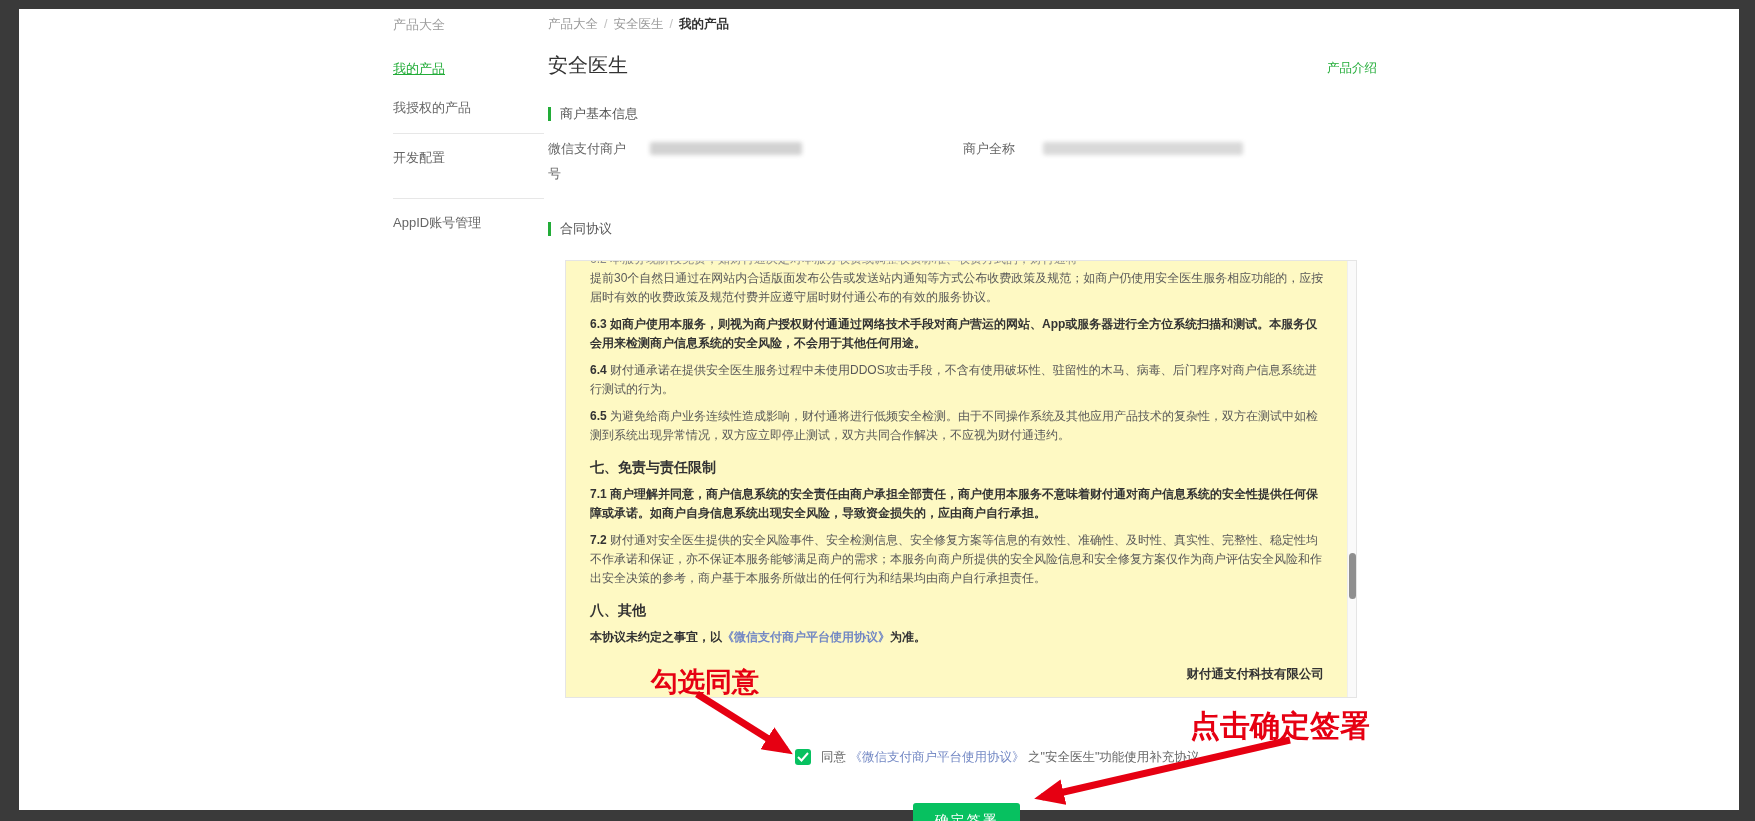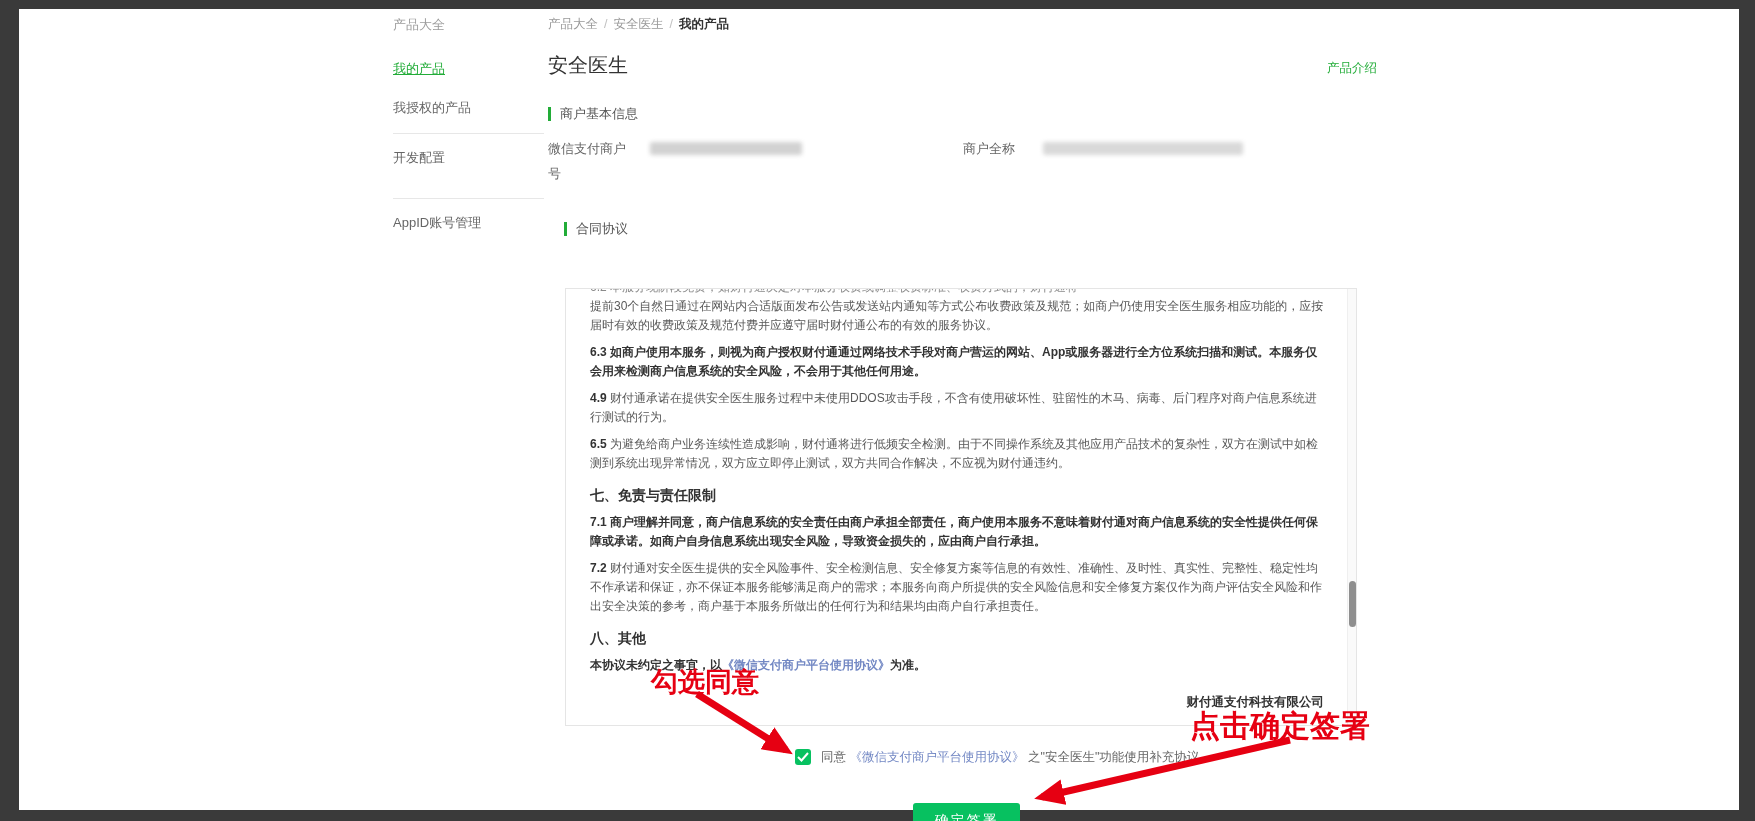--- a/index.html
+++ b/index.html
@@ -31,35 +31,35 @@
 
   
   .breadcrumb{position:absolute;left:548px;top:16px;font-size:12.5px;color:#999;}
   .breadcrumb .sep{margin:0 6px;color:#c0c0c0;}
   .breadcrumb .current{color:#333;font-weight:bold;}
   .title{position:absolute;left:548px;top:52px;font-size:20px;font-weight:500;color:#333;}
   .intro-link{position:absolute;right:378px;top:60px;font-size:12.5px;color:var(--accent);cursor:pointer;text-decoration:none;}
 
   
   .section{position:absolute;left:548px;font-size:13px;color:#555;display:flex;align-items:center;}
-  .sec1{top:105px;} .sec2{top:220px;margin-left:16px;}
+  .sec1{top:105px;} .sec2{top:220px;}
   .bar{display:inline-block;width:3px;height:14px;background:var(--accent);margin-right:9px;}
 
   
   .info-label{position:absolute;font-size:13px;color:#666;line-height:25px;}
   .lab1{left:548px;top:136px;width:80px;}
   .lab2{left:963px;top:136px;white-space:nowrap;}
   .redacted{position:absolute;top:142px;height:13px;background:#d2d2d2;filter:blur(2px);border-radius:2px;}
   .red1{left:650px;width:152px;}
   .red2{left:1043px;width:200px;background:#d9d9d9;}
 
   
   .agreement-box{
-    position:absolute;left:565px;top:288px;width:792px;height:438px;
-    border:1px solid #e5e5e5;background:#ffffff;overflow:hidden;
+    position:absolute;left:565px;top:260px;width:792px;height:438px;
+    border:1px solid #e5e5e5;background:#fef9c3;overflow:hidden;
     padding:0 32px 12px 24px;
     font-size:12px;line-height:19px;color:#595959;
   }
   .clip{height:8px;overflow:hidden;}
   .clip p{margin:-11px 0 0;color:#8a8a8a;filter:blur(0.5px);}
   .agreement-box p.cl{margin:0 0 8px;}
   .agreement-box p.cl b{color:#333;}
   .agreement-box p.cl.bold{font-weight:bold;color:#333;}
   .agreement-box h3{font-size:14px;color:#333;margin:13px 0 8px;font-weight:bold;}
   .agreement-box p.note{margin:0 0 2px;font-weight:bold;color:#333;}
@@ -126,21 +126,21 @@
     <span>合同协议</span>
   </div>
 
   <div class="agreement-box">
     <div id="agreement-content">
         <div class="clip">
           <p>6.2 本服务现阶段免费，如财付通决定对本服务收费或调整收费标准、收费方式的，财付通将</p>
         </div>
         <p class="cl">提前30个自然日通过在网站内合适版面发布公告或发送站内通知等方式公布收费政策及规范；如商户仍使用安全医生服务相应功能的，应按届时有效的收费政策及规范付费并应遵守届时财付通公布的有效的服务协议。</p>
         <p class="cl bold"><b>6.3 </b>如商户使用本服务，则视为商户授权财付通通过网络技术手段对商户营运的网站、App或服务器进行全方位系统扫描和测试。本服务仅会用来检测商户信息系统的安全风险，不会用于其他任何用途。</p>
-        <p class="cl"><b>4.9 </b>财付通承诺在提供安全医生服务过程中未使用DDOS攻击手段，不含有使用破坏性、驻留性的木马、病毒、后门程序对商户信息系统进行测试的行为。</p>
+        <p class="cl"><b>6.4 </b>财付通承诺在提供安全医生服务过程中未使用DDOS攻击手段，不含有使用破坏性、驻留性的木马、病毒、后门程序对商户信息系统进行测试的行为。</p>
         <p class="cl"><b>6.5 </b>为避免给商户业务连续性造成影响，财付通将进行低频安全检测。由于不同操作系统及其他应用产品技术的复杂性，双方在测试中如检测到系统出现异常情况，双方应立即停止测试，双方共同合作解决，不应视为财付通违约。</p>
         <h3>七、免责与责任限制</h3>
         <p class="cl bold"><b>7.1 </b>商户理解并同意，商户信息系统的安全责任由商户承担全部责任，商户使用本服务不意味着财付通对商户信息系统的安全性提供任何保障或承诺。如商户自身信息系统出现安全风险，导致资金损失的，应由商户自行承担。</p>
         <p class="cl"><b>7.2 </b>财付通对安全医生提供的安全风险事件、安全检测信息、安全修复方案等信息的有效性、准确性、及时性、真实性、完整性、稳定性均不作承诺和保证，亦不保证本服务能够满足商户的需求；本服务向商户所提供的安全风险信息和安全修复方案仅作为商户评估安全风险和作出安全决策的参考，商户基于本服务所做出的任何行为和结果均由商户自行承担责任。</p>
         <h3>八、其他</h3>
         <p class="note">本协议未约定之事宜，以<a class="doc-link">《微信支付商户平台使用协议》</a>为准。</p>
       </div>
     <div class="sig">财付通支付科技有限公司</div>
     <div class="scroll-track">
       <div class="scroll-thumb"></div>

